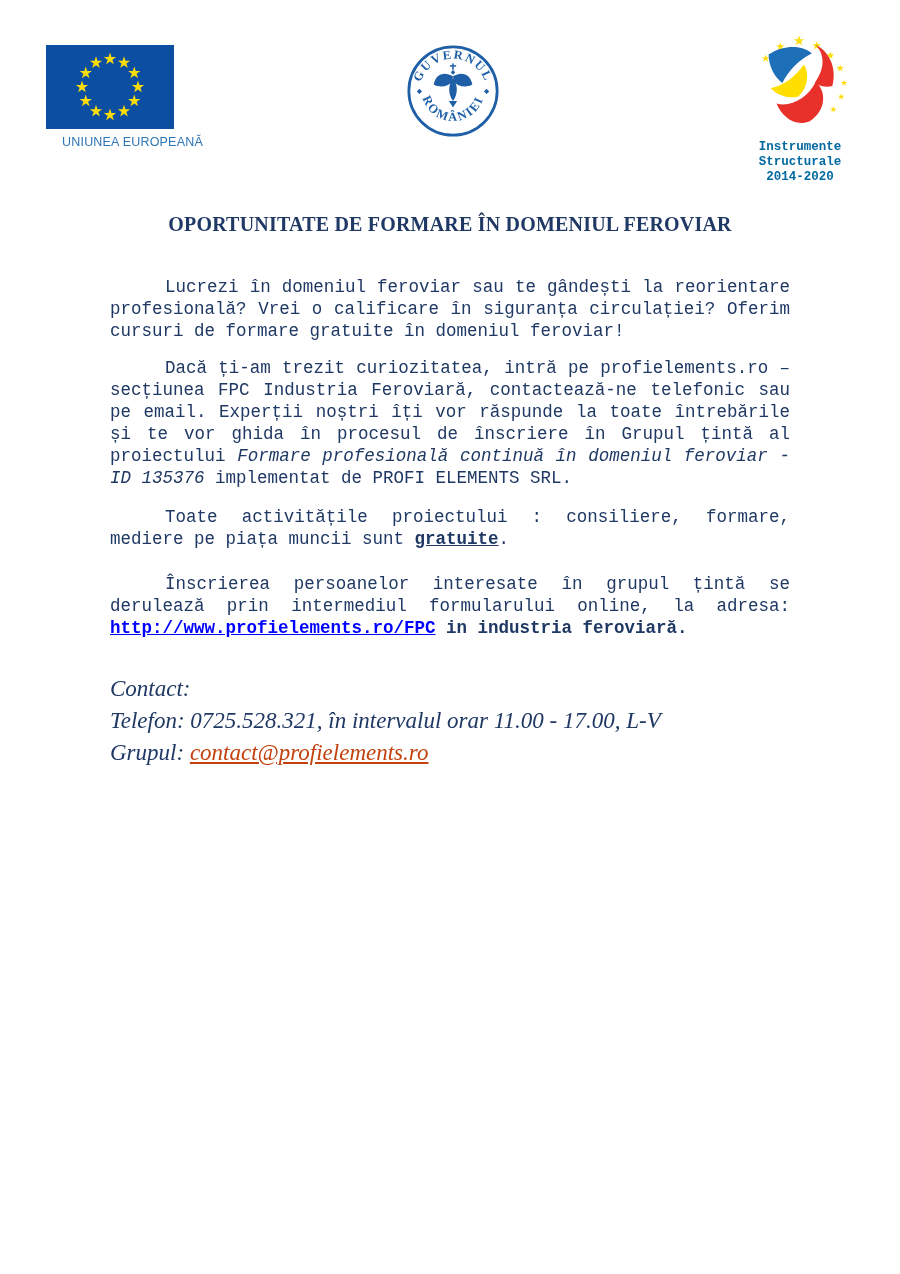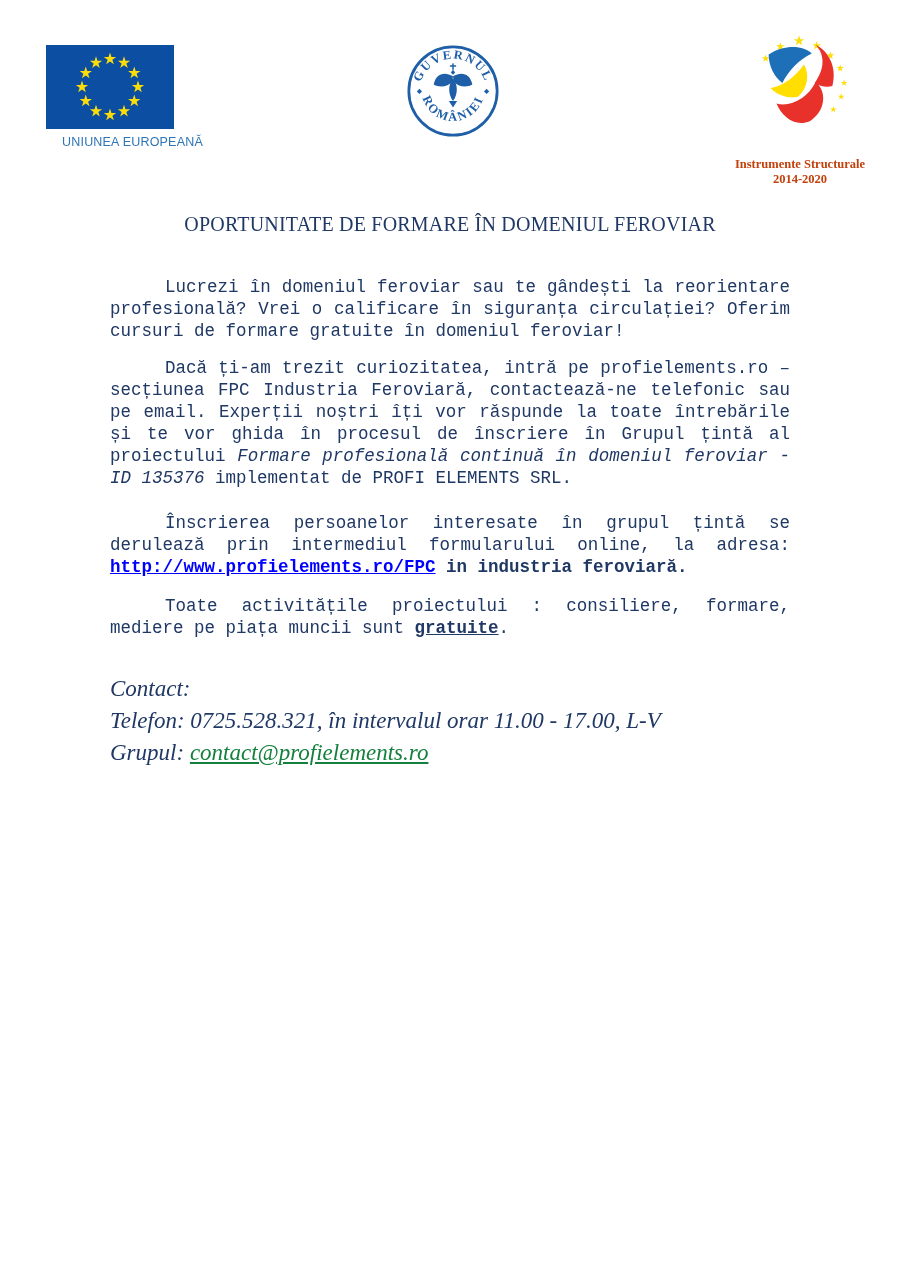--- a/index.html
+++ b/index.html
@@ -16,47 +16,47 @@
   .header{position:relative;height:165px;}
   .eu-logo{position:absolute;left:46px;top:45px;width:132px;text-align:left;}
   .eu-logo .flag{display:block;}
   .eu-label{
     font-family:"Liberation Sans","DejaVu Sans",sans-serif;
     font-size:12.5px;color:#2e75b6;margin-top:6px;letter-spacing:.2px;white-space:nowrap;margin-left:16px;
   }
   .gov-logo{position:absolute;left:407px;top:45px;width:92px;height:92px;}
   .si-logo{position:absolute;left:726px;top:34px;width:148px;text-align:center;}
   .si-label{
-    font-family:Liberation Serif, serif;
-    font-size:12.5px;font-weight:bold;color:#c2410c;line-height:15px;margin-top:19px;
+    font-family:Liberation Mono, monospace;
+    font-size:12.5px;font-weight:bold;color:#0369a1;line-height:15px;margin-top:2px;
   }
   
   .content{padding:0 110px;}
   .intro-line{
     margin:17px 0 0 -13px;
     font-size:17.5px;line-height:22px;
   }
   .doc-title{
     margin:48px 0 0 0;text-align:center;
-    font-size:20px;font-weight:normal;letter-spacing:.2px;
+    font-size:20px;font-weight:bold;letter-spacing:.2px;
   }
   p.body-par{
     margin:14px 0 0 0;
     font-size:17.5px;line-height:22px;
     text-align:justify;text-indent:55px;font-family:Liberation Mono, monospace;
   }
   p.body-par.first{margin-top:40px;}
   p.body-par.p2{margin-top:15px;}
   p.body-par.p3{margin-top:17px;}
   p.body-par.p4{margin-top:23px;}
   .seg-italic{font-style:italic;}
   .seg-bold-underline{font-weight:bold;text-decoration:underline;}
   .seg-bold{font-weight:bold;}
   a.link-fpc{color:#0000ff;font-weight:bold;text-decoration:underline;}
-  a.link-email{color:#15803d;}
+  a.link-email{color:#c2410c;}
   
   .contact{margin-top:39px;font-style:italic;font-size:23px;line-height:22px;}
   .contact .c-line{margin:0 0 10px 0;}
 </style>
 </head>
 <body>
 
 <div class="page">
 
   <div class="header">
@@ -146,26 +146,26 @@
     <div class="doc-title">OPORTUNITATE DE FORMARE ÎN DOMENIUL FEROVIAR</div>
 
     <p class="body-par first">
       <span>Lucrezi în domeniul feroviar sau te gândești la reorientare profesională? Vrei o calificare în siguranța circulației? Oferim cursuri de formare gratuite în domeniul feroviar!</span>
     </p>
 
     <p class="body-par p2">
       <span>Dacă ți-am trezit curiozitatea, intră pe profielements.ro – secțiunea FPC Industria Feroviară, contactează-ne telefonic sau pe email. Experții noștri îți vor răspunde la toate întrebările și te vor ghida în procesul de înscriere în Grupul țintă al proiectului </span><span class="seg-italic">Formare profesională continuă în domeniul feroviar - ID 135376</span><span> implementat de PROFI ELEMENTS SRL.</span>
     </p>
 
+    <p class="body-par p3">
+      <span>Toate activitățile proiectului : consiliere, formare, mediere pe piața muncii sunt </span><span class="seg-bold-underline">gratuite</span><span>.</span>
+    </p>
+
     <p class="body-par p4">
       <span>Înscrierea persoanelor interesate în grupul țintă se derulează prin intermediul formularului online, la adresa: </span><a href="#" class="link-fpc">http://www.profielements.ro/FPC</a><span class="seg-bold"> in industria feroviară.</span>
-    </p>
-
-    <p class="body-par p3">
-      <span>Toate activitățile proiectului : consiliere, formare, mediere pe piața muncii sunt </span><span class="seg-bold-underline">gratuite</span><span>.</span>
     </p>
 
     <div class="contact">
       <div class="c-line">Contact:</div>
       <div class="c-line">Telefon: 0725.528.321, în intervalul orar 11.00 - 17.00, L-V</div>
       <div class="c-line">
         <span>Grupul: </span><a href="#" class="link-email">contact@profielements.ro</a>
       </div>
     </div>
 

